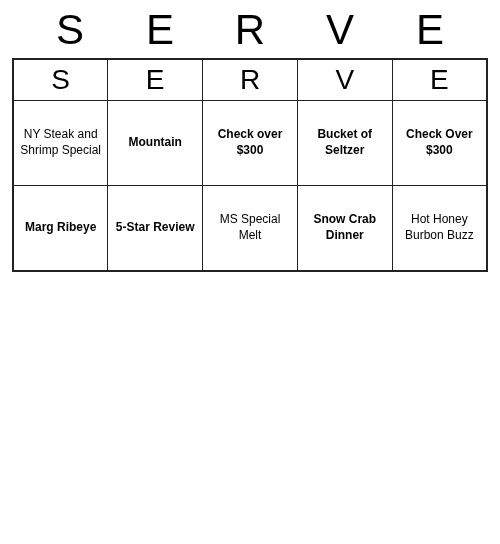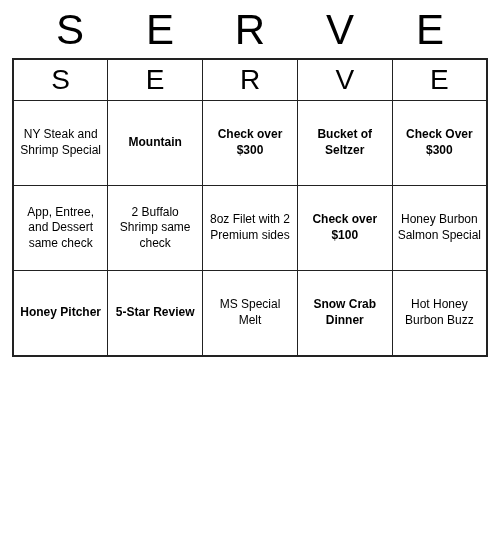--- a/index.html
+++ b/index.html
@@ -80,27 +80,20 @@
   </thead>
   <tbody id="grid-body">
   <tr>
         <td class="cell-small">NY Steak and Shrimp Special</td>
         <td class="cell-medium">Mountain</td>
         <td class="cell-medium">Check over $300</td>
         <td class="cell-medium">Bucket of Seltzer</td>
         <td class="cell-medium">Check Over $300</td>
       </tr>
       <tr>
-        <td class="cell-tiny">App, Entree, and Dessert same check</td>
-        <td class="cell-small">2 Buffalo Shrimp same check</td>
-        <td class="cell-small">8oz Filet with 2 Premium sides</td>
-        <td class="cell-medium">Check over $100</td>
-        <td class="cell-small">Honey Burbon Salmon Special</td>
-      </tr>
-      <tr>
-        <td class="cell-large">Honey Pitcher</td>
+        <td class="cell-large">Marg Ribeye</td>
         <td class="cell-medium">5-Star Review</td>
         <td class="cell-small">MS Special Melt</td>
         <td class="cell-medium">Snow Crab Dinner</td>
         <td class="cell-small">Hot Honey Burbon Buzz</td>
       </tr>
     </tbody>
 </table>
 
 </body></html>

